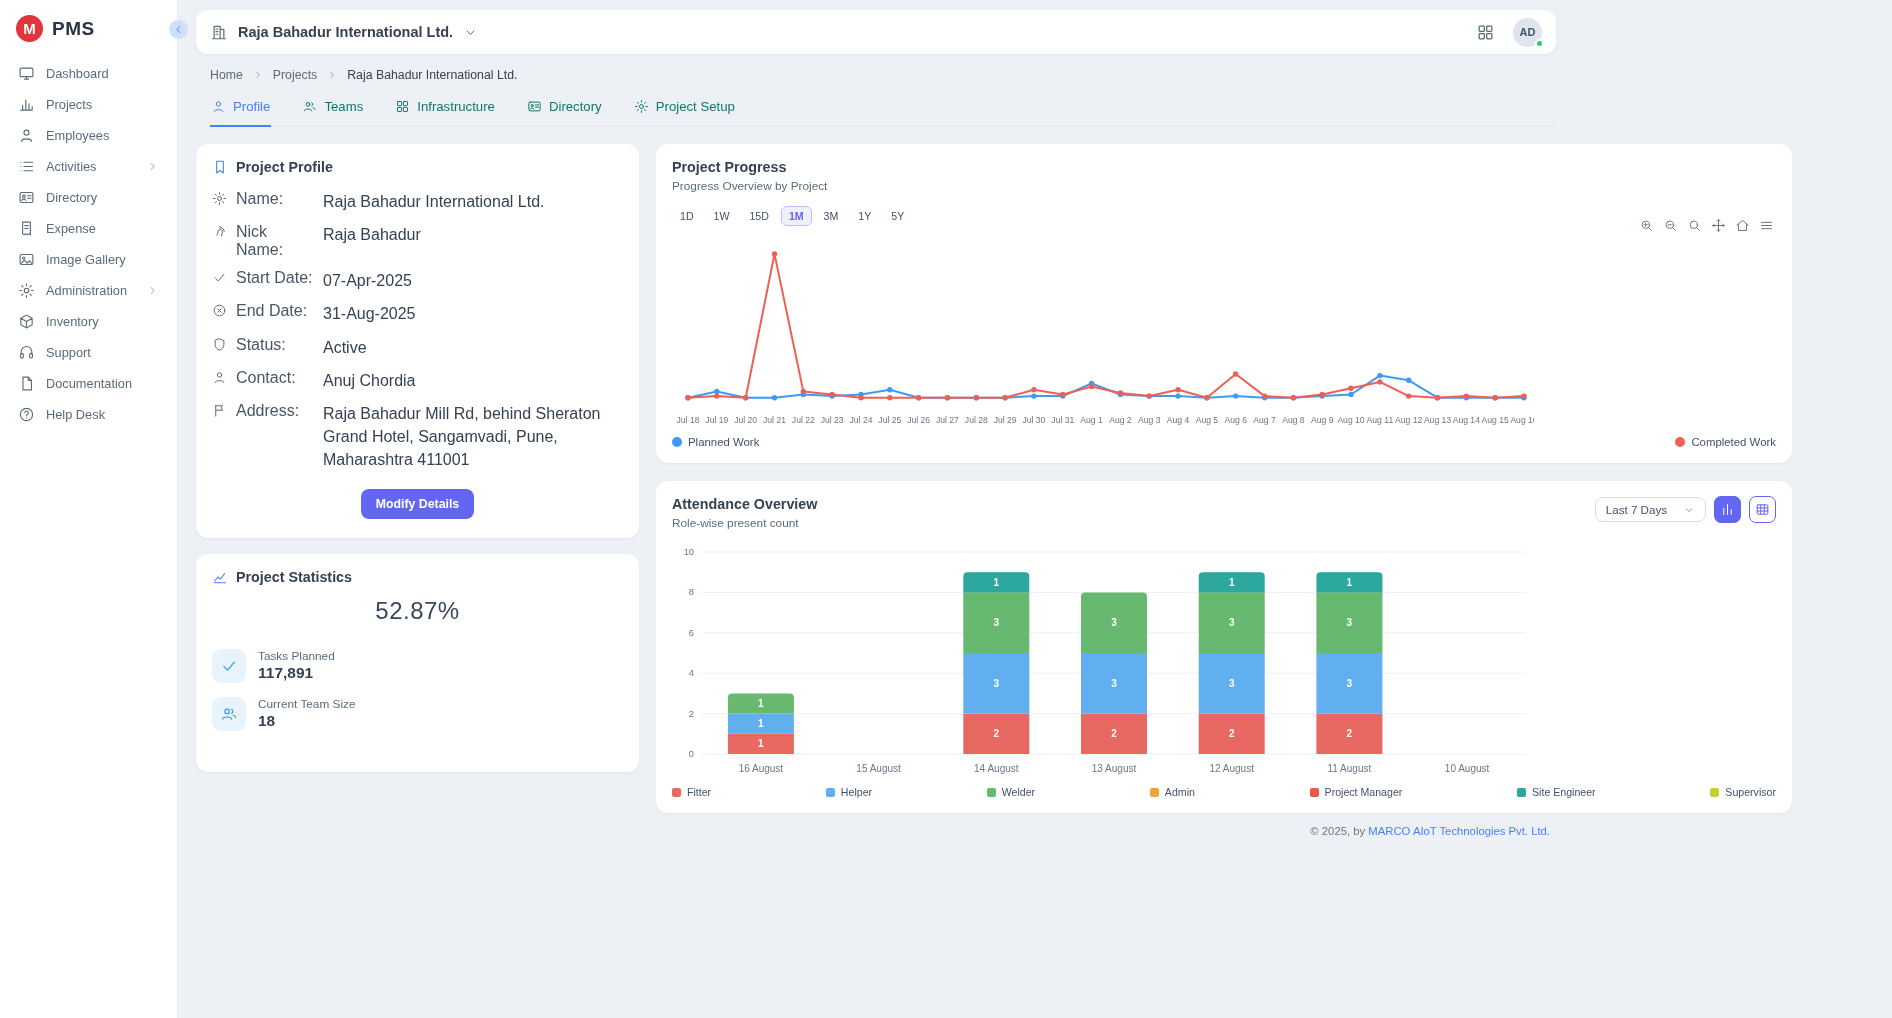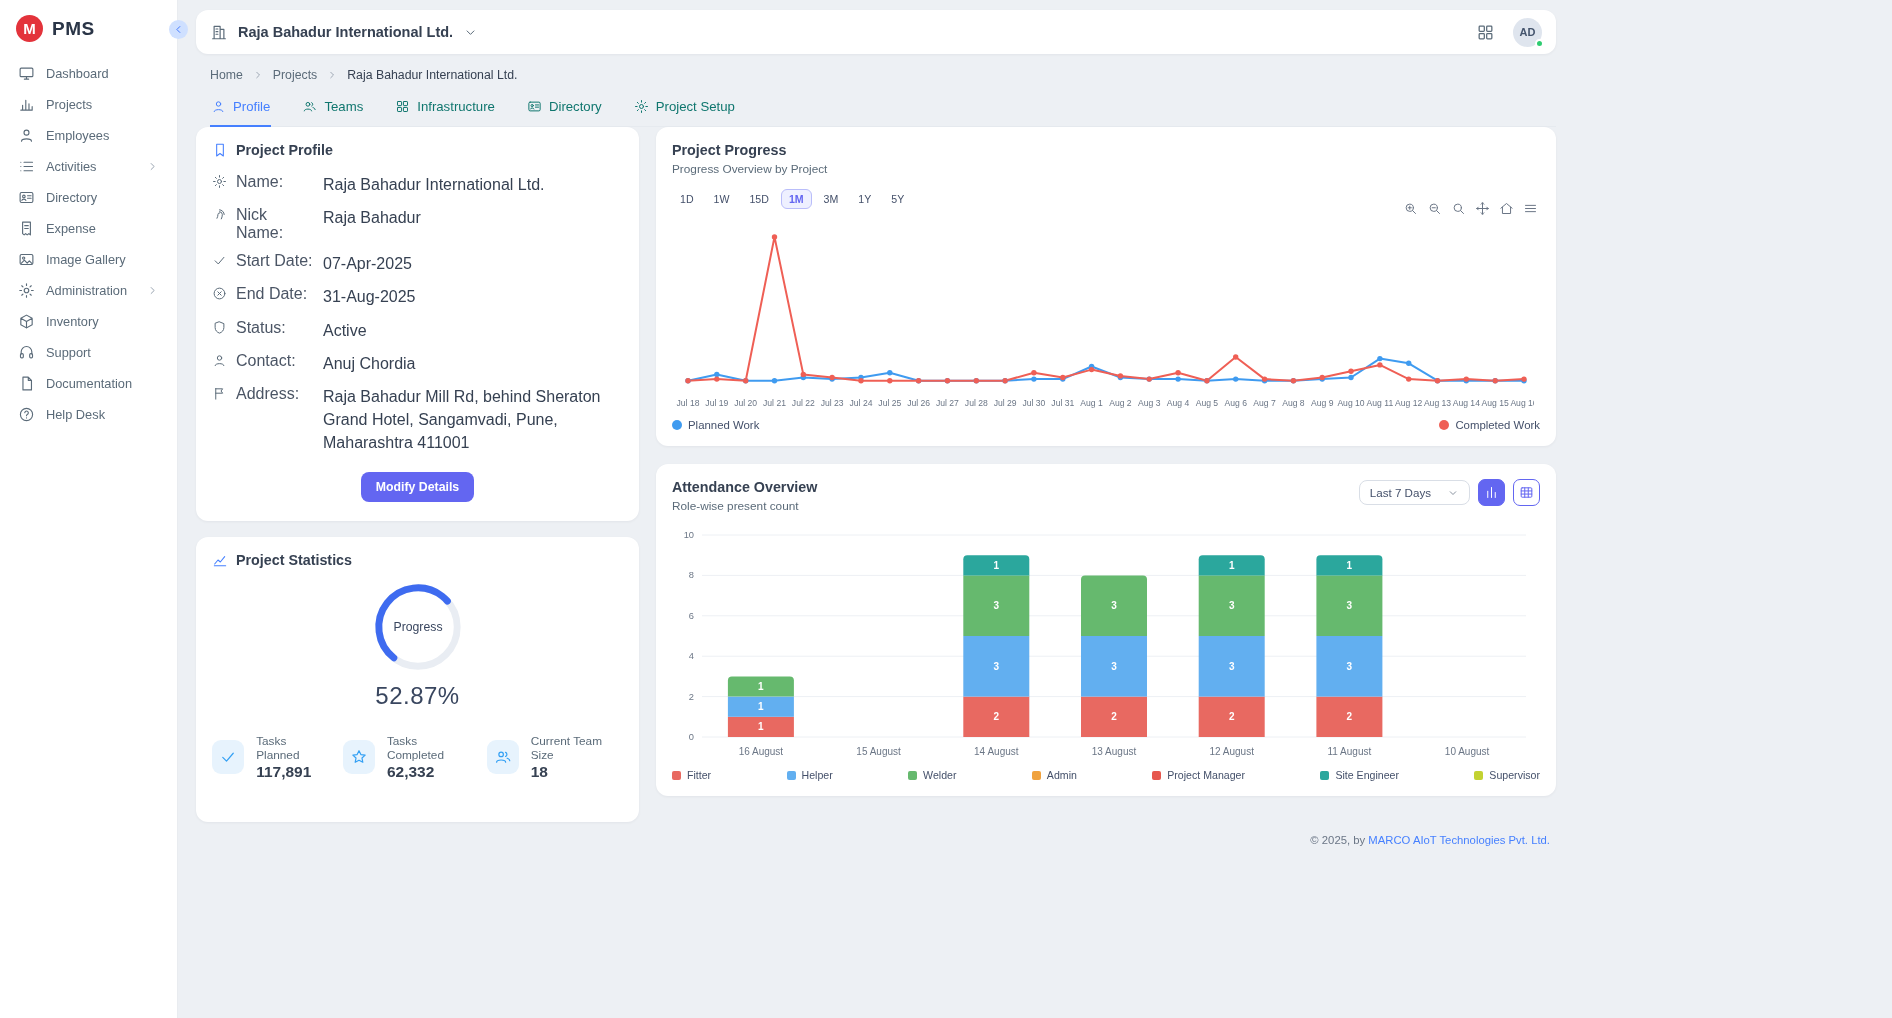--- a/index.html
+++ b/index.html
@@ -34,41 +34,41 @@
   .breadcrumb{display:flex;align-items:center;gap:9px;font-size:12.3px;color:#5b6b79;margin:14px 2px 0 14px}
   .bc-sep{width:12px;height:12px;color:#8a96a3}
   .bc-item{cursor:pointer}
   .bc-current{color:#364152;cursor:default}
 
   .tabs{display:flex;gap:30px;margin:13px 0 0 14px;border-bottom:1px solid #e6eaef;width:1346px}
   .tab{display:flex;align-items:center;gap:7px;font-size:13.2px;color:#0f766e;padding:4px 1px 11px;cursor:pointer;border-bottom:2px solid transparent;margin-bottom:-1px}
   .tab .t-ic{width:15px;height:15px}
   .tab.active{color:#4680ff;border-bottom-color:#4680ff}
 
-  .content{display:flex;gap:17px;width:1360px;align-items:flex-start}
+  .content{display:flex;gap:17px;margin-top:17px;width:1596px;align-items:flex-start}
   .left-col{width:443px;display:flex;flex-direction:column;gap:16px}
   .right-col{flex:1;display:flex;flex-direction:column;gap:18px}
   .card{background:#fff;border-radius:12px;box-shadow:0 1px 3px rgba(16,24,40,.05);padding:15px 16px}
   .card-head{display:flex;align-items:center;gap:8px}
   .ch-ic{width:16px;height:16px;color:#4680ff}
   .card-title{font-size:14.3px;font-weight:bold;color:#364152}
   .card-sub{font-size:11.8px;color:#5b6b79;margin-top:4px}
 
   
   .fields{margin-top:15px;display:flex;flex-direction:column;gap:10px}
   .field{display:flex;gap:9px;font-size:16px;align-items:flex-start}
   .f-ic{width:15px;height:15px;color:#5b6b79;flex:0 0 15px;margin-top:1px}
   .f-lb{width:78px;color:#4b5565;flex:0 0 78px}
   .f-val{color:#364152;line-height:1.45;flex:1}
   .modify-btn{display:block;margin:17px auto 4px;background:#6366f1;color:#fff;border:none;border-radius:8px;font-size:12.3px;font-weight:bold;padding:8px 15px;cursor:pointer;font-family:inherit}
 
   
   .donut-wrap{display:flex;flex-direction:column;align-items:center;margin-top:10px}
   .pct{font-size:24px;color:#39465f;margin-top:2px;letter-spacing:.5px}
-  .stat-list{margin-top:24px;display:flex;flex-direction:row;gap:14px;padding-bottom:26px}
+  .stat-list{margin-top:24px;display:flex;flex-direction:column;gap:14px;padding-bottom:26px}
   .stat-row{display:flex;align-items:center;gap:12px}
   .st-ic{width:34px;height:34px;border-radius:9px;background:#e7f3fd;color:#33a0f4;display:flex;align-items:center;justify-content:center}
   .st-lb{font-size:11.8px;color:#5b6b79}
   .st-val{font-size:15.5px;font-weight:bold;color:#364152;margin-top:1px}
 
   
   .progress-card{position:relative}
   .ranges{display:flex;gap:4px;margin-top:13px}
   .range-btn{font-size:10.6px;color:#44506a;background:transparent;border:1px solid transparent;border-radius:6px;padding:3px 7px;cursor:pointer;font-family:inherit}
   .range-btn.active{color:#6366f1;border-color:#b9bdfa;background:#eef0ff;font-weight:bold}
@@ -410,52 +410,34 @@
         <section class="card">
           <div class="card-head">
             <span class="ch-ic icon">
                 <svg viewBox="0 0 24 24" fill="none" stroke="currentColor" stroke-width="1.6" stroke-linecap="round" stroke-linejoin="round">
                   <path d="M3.5 20.5h17M4 18l5-6 3.5 3L19 7"></path>
                 </svg>
               </span>
             <span class="card-title">Project Statistics</span>
           </div>
           <div class="donut-wrap">
-            <div id="donut"><svg width="98" height="98" viewBox="0 0 100 100">
-                  <circle cx="50" cy="50" r="40" fill="none" stroke="#e9edf3" stroke-width="7"></circle>
-                  <circle cx="50" cy="50" r="40" fill="none" stroke="#3e6bf0" stroke-width="7" stroke-linecap="round" stroke-dasharray="132.9 251.3" transform="rotate(128 50 50)"></circle>
-                  <text x="50" y="54" text-anchor="middle" font-size="12.5" fill="#39465f">Progress</text>
-                </svg></div>
             <div class="pct">52.87%</div>
           </div>
           <div class="stat-list">
               <div class="stat-row">
                 <span class="st-ic">
                   <span class="icon" style="width:18px;height:18px">
                     <svg viewBox="0 0 24 24" fill="none" stroke="currentColor" stroke-width="1.6" stroke-linecap="round" stroke-linejoin="round">
                       <path d="M5 12.5 10 17.5 19 7"></path>
                     </svg>
                   </span>
                 </span>
                 <span>
                   <div class="st-lb">Tasks Planned</div>
                   <div class="st-val">117,891</div>
-                </span>
-              </div>
-              <div class="stat-row">
-                <span class="st-ic">
-                  <span class="icon" style="width:18px;height:18px">
-                    <svg viewBox="0 0 24 24" fill="none" stroke="currentColor" stroke-width="1.6" stroke-linecap="round" stroke-linejoin="round">
-                      <path d="M12 3.6l2.5 5.2 5.7.7-4.2 3.9 1.1 5.6L12 16.3 6.9 19l1.1-5.6L3.8 9.5l5.7-.7z"></path>
-                    </svg>
-                  </span>
-                </span>
-                <span>
-                  <div class="st-lb">Tasks Completed</div>
-                  <div class="st-val">62,332</div>
                 </span>
               </div>
               <div class="stat-row">
                 <span class="st-ic">
                   <span class="icon" style="width:18px;height:18px">
                     <svg viewBox="0 0 24 24" fill="none" stroke="currentColor" stroke-width="1.6" stroke-linecap="round" stroke-linejoin="round">
                       <circle cx="9.5" cy="8.5" r="3"></circle>
                       <path d="M3.5 19c0-4 12-4 12 0M15.5 5.8a3 3 0 0 1 0 5.4M17.5 13.6c2.2.7 3.5 1.9 3.5 3.4"></path>
                     </svg>
                   </span>

